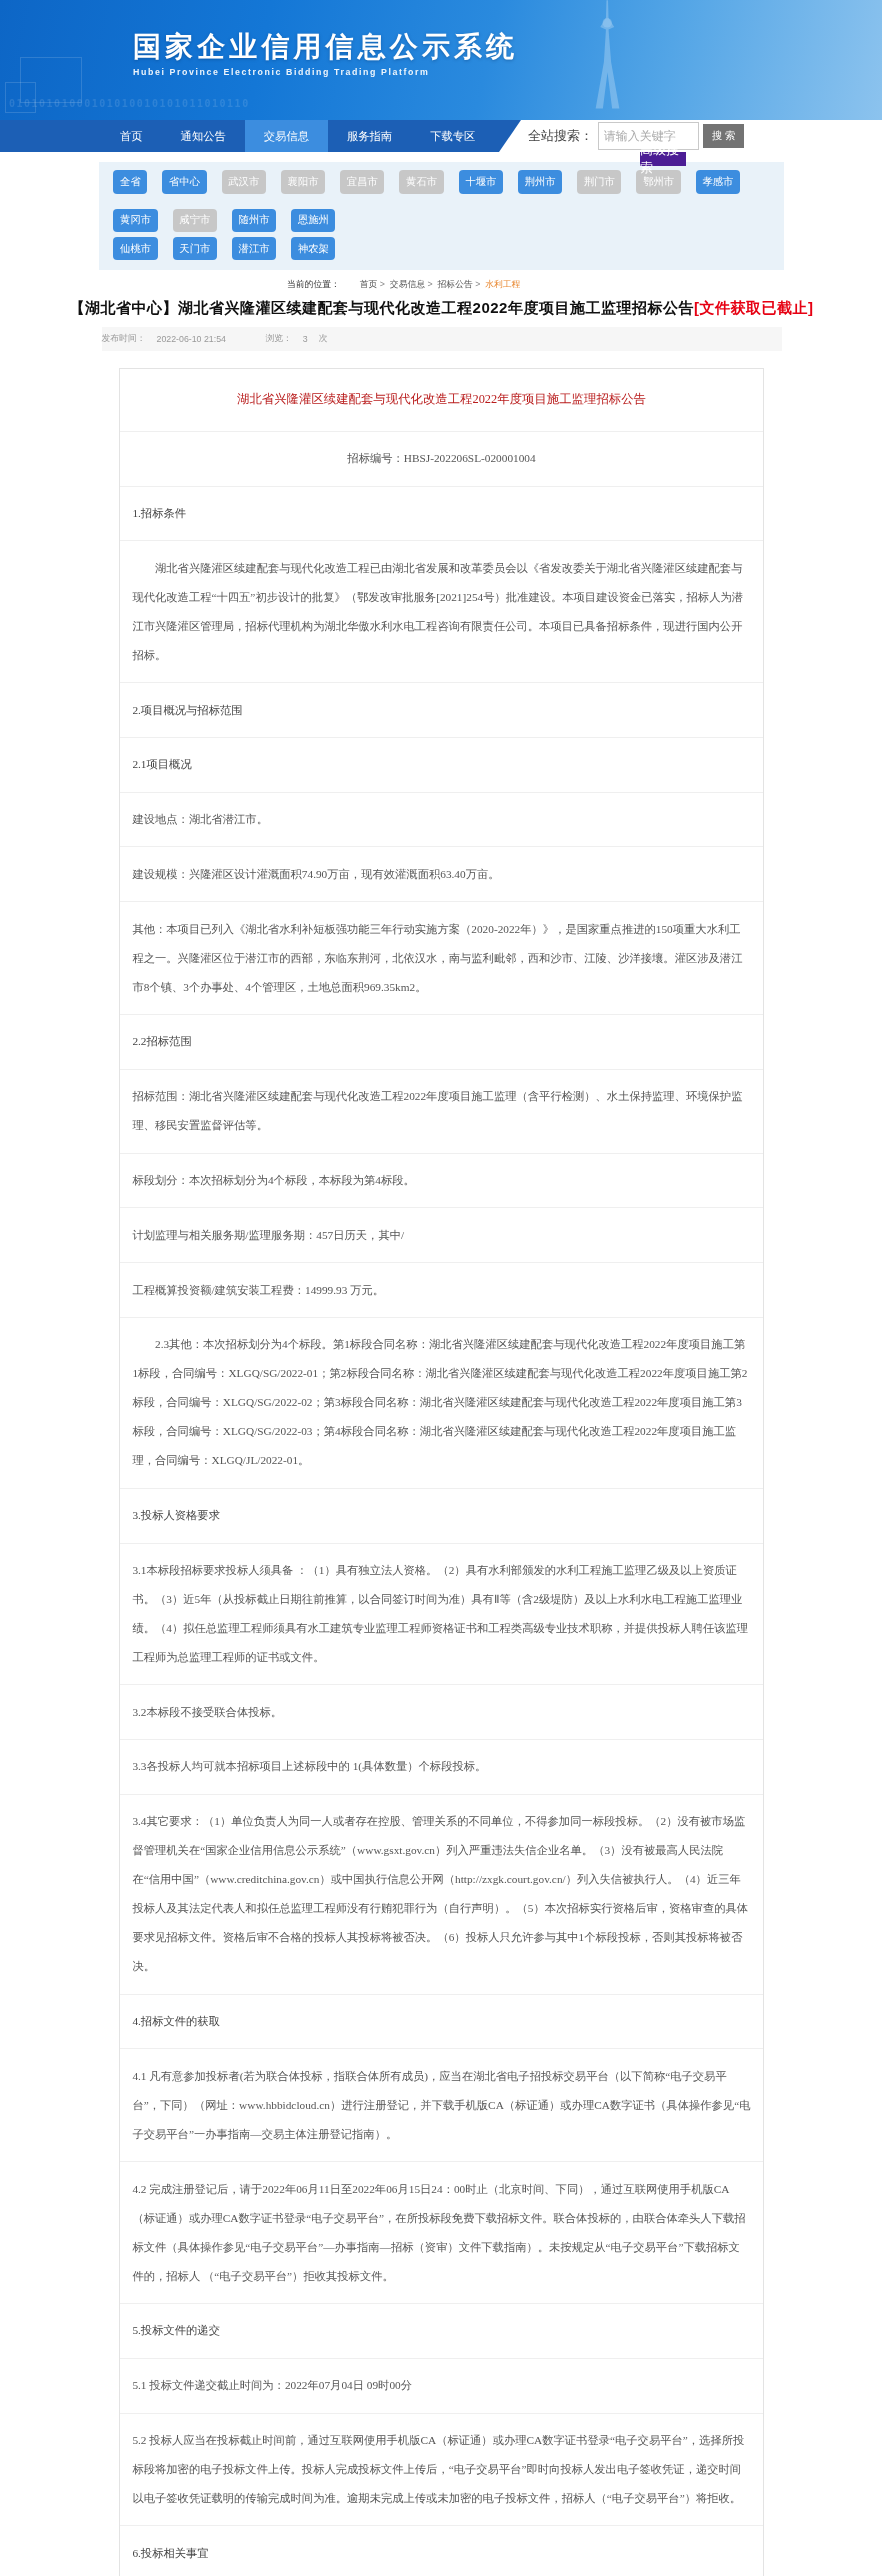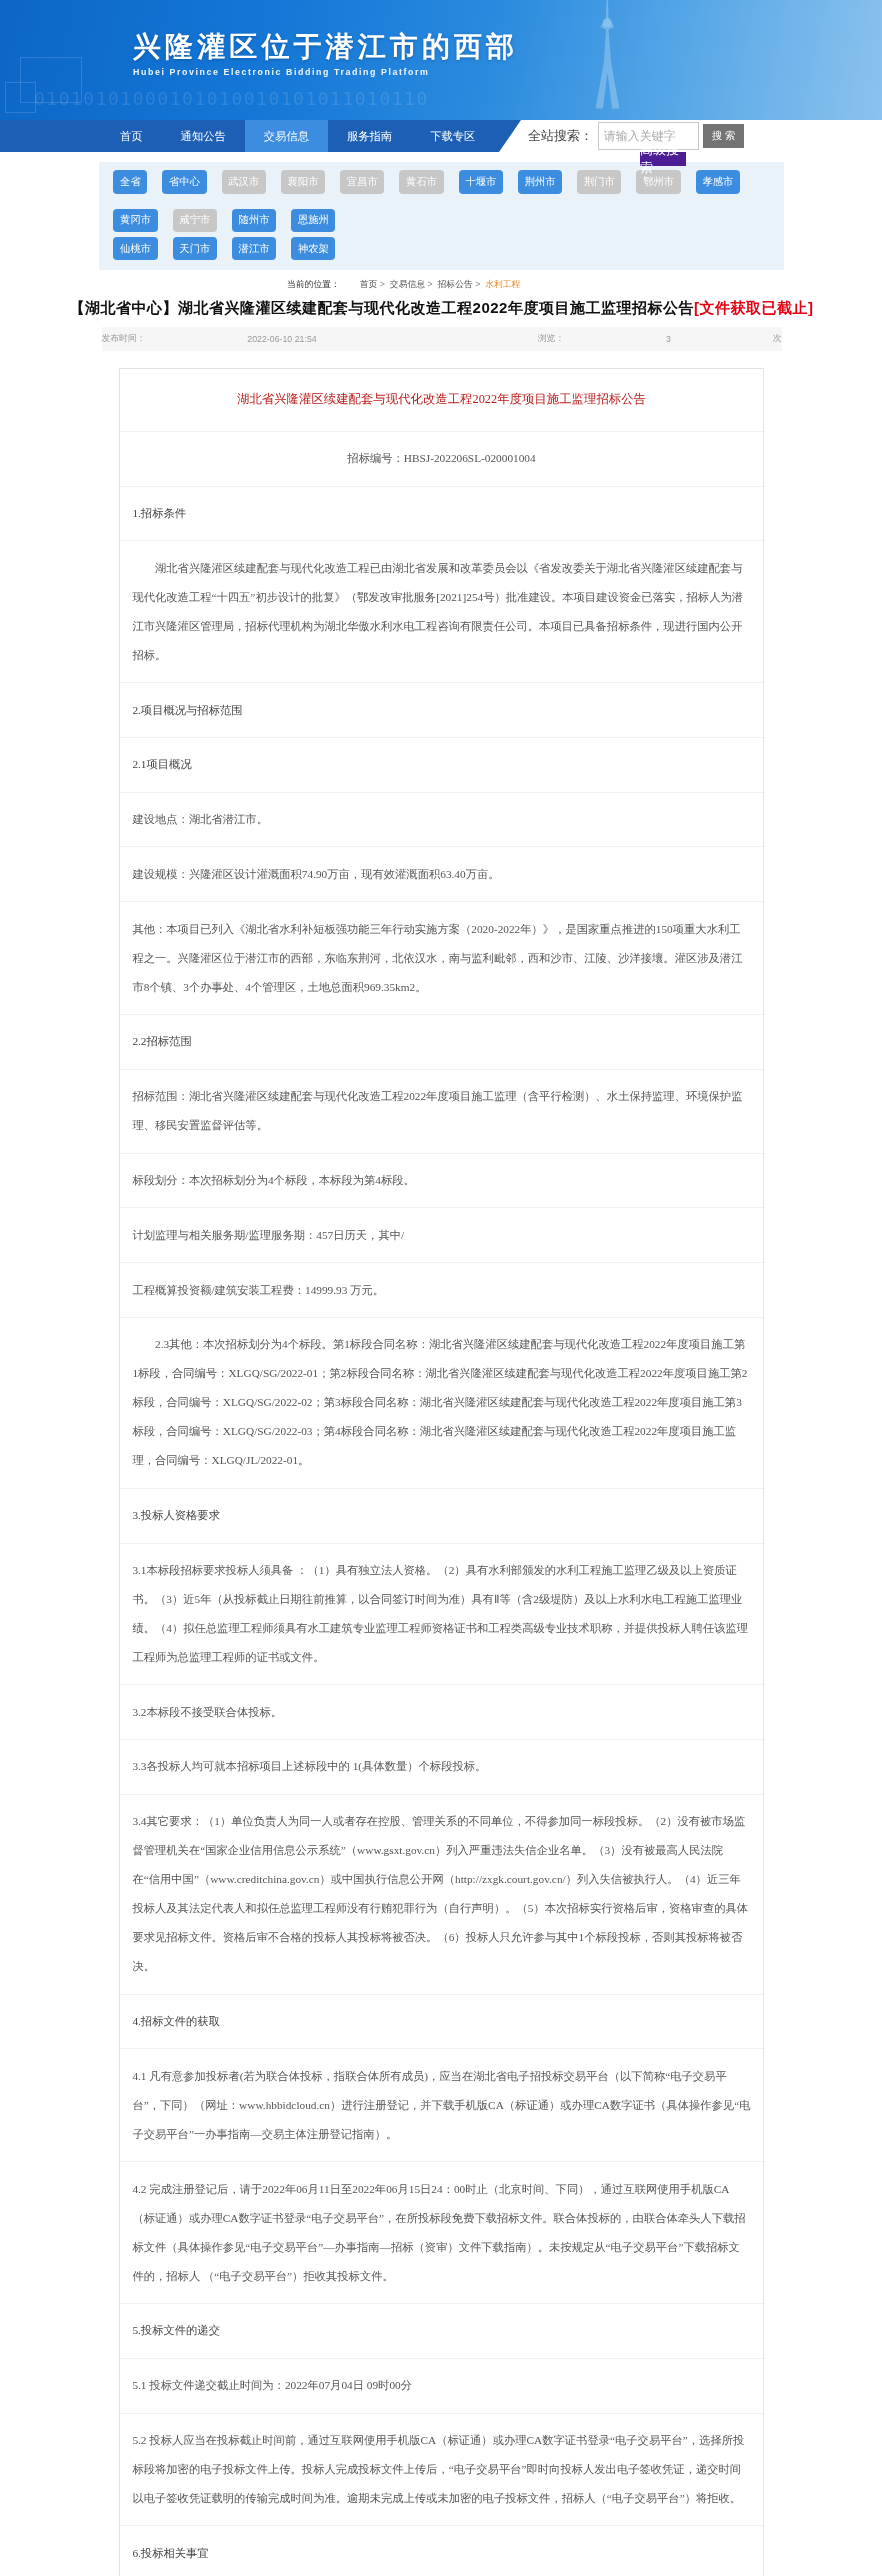--- a/index.html
+++ b/index.html
@@ -5,22 +5,22 @@
   *{box-sizing:border-box;margin:0;padding:0}
   html,body{background:#fff}
   body{width:883px;font-family:"Liberation Sans",sans-serif;color:#333}
 
   
   .banner{position:relative;height:120px;overflow:hidden;
     background:linear-gradient(102deg,#0d66c6 0%,#1477d6 30%,#2a8ade 55%,#53a5e6 75%,#8cc3ee 100%)}
   .banner .sq1,.banner .sq2{position:absolute;border:0.5px solid rgba(255,255,255,.14)}
   .sq1{left:19.6px;top:57px;width:62px;height:46px}
   .sq2{left:5.2px;top:82px;width:31px;height:31px}
-  .binary{position:absolute;left:34px;bottom:11.3px;font-family:"DejaVu Sans Mono",monospace;
-    font-size:18px;letter-spacing:1.5px;color:rgba(255,255,255,.12);font-weight:normal;white-space:nowrap}
+  .binary{position:absolute;left:9px;bottom:11.3px;font-family:"DejaVu Sans Mono",monospace;
+    font-size:10px;letter-spacing:1.5px;color:rgba(255,255,255,.12);font-weight:bold;white-space:nowrap}
   .logo{position:absolute;left:133px;top:28px;color:#fff}
   .logo-main{font-size:28px;font-weight:700;letter-spacing:4.1px;text-shadow:0 1px 3.1px rgba(0,40,90,.35)}
   .logo-sub{margin-top:1px;font-size:8.8px;letter-spacing:1.6px;color:rgba(255,255,255,.92);font-weight:bold}
   .tower{position:absolute;right:242px;top:0;opacity:.45}
 
   
   .navbar{position:relative;height:32px;background:#fff}
   .nav-blue{position:absolute;left:0;top:0;width:883px;height:32px;background:#1c5fb5;
     clip-path:polygon(0 0,521px 0,499px 32px,0 32px)}
   .nav-list{position:absolute;left:101px;top:0;height:32px;display:flex;list-style:none}
@@ -45,41 +45,41 @@
   .breadcrumb{margin:9.3px 0 0 287px;font-size:8.8px;color:#555}
   .bc-prefix{font-weight:normal;color:#333;margin-right:20px}
   .bc-item{cursor:pointer;color:#555}
   .bc-item.active{color:#e8872f}
   .breadcrumb .bc-item:not(:first-of-type)::before{content:"\00a0>\00a0\00a0";color:#888;cursor:default}
 
   
   .page-title{margin-top:8.2px;text-align:center;font-size:15px;font-weight:700;color:#101010;letter-spacing:0.5px}
   .page-title .closed{color:#e60012}
   .meta-bar{width:680px;margin:9.3px auto 0;background:#f6f6f6;height:24px;display:flex;align-items:center;
-    justify-content:space-between;font-size:8.8px;color:#999;gap:5px}
+    justify-content:flex-start;font-size:8.8px;color:#999;gap:11px}
   .meta-bar .gap{width:17.5px}
 
   
   .doc{width:645px;margin:16.5px auto 0;border:0.5px solid #e3e3e3;background:#fff;
     font-family:"Liberation Serif",serif;color:#555}
   .doc-row{padding:12.4px 12.4px;border-bottom:0.5px solid #efefef;font-size:11.3px;line-height:29px;color:#555}
   .doc-row.doc-title{text-align:center;font-size:12.4px;color:#b91c1c;padding:16.5px 10.3px}
   .doc-row.doc-center{text-align:center}
   .doc-row.doc-heading{color:#444}
   .doc-row.doc-indent{text-indent:2em}
 </style>
 </head>
 <body>
 
 <div class="banner">
   <div class="sq1"></div>
   <div class="sq2"></div>
   <div class="binary">01010101000101010010101011010110</div>
   <div class="logo">
-    <div class="logo-main">兴隆灌区位于潜江市的西部</div>
+    <div class="logo-main">国家企业信用信息公示系统</div>
     <div class="logo-sub">Hubei Province Electronic Bidding Trading Platform</div>
   </div>
   <div class="tower">
     <svg width="67" height="120" viewBox="0 0 130 232">
       <polygon points="63,0 66,0 67,34 78,52 67,57 72,120 88,210 74,210 65,140 56,210 42,210 58,120 62,57 51,52 62,34" fill="rgba(255,255,255,0.55)"></polygon>
       <circle cx="64.5" cy="44" r="9" fill="rgba(255,255,255,0.55)"></circle>
     </svg>
   </div>
 </div>
 

